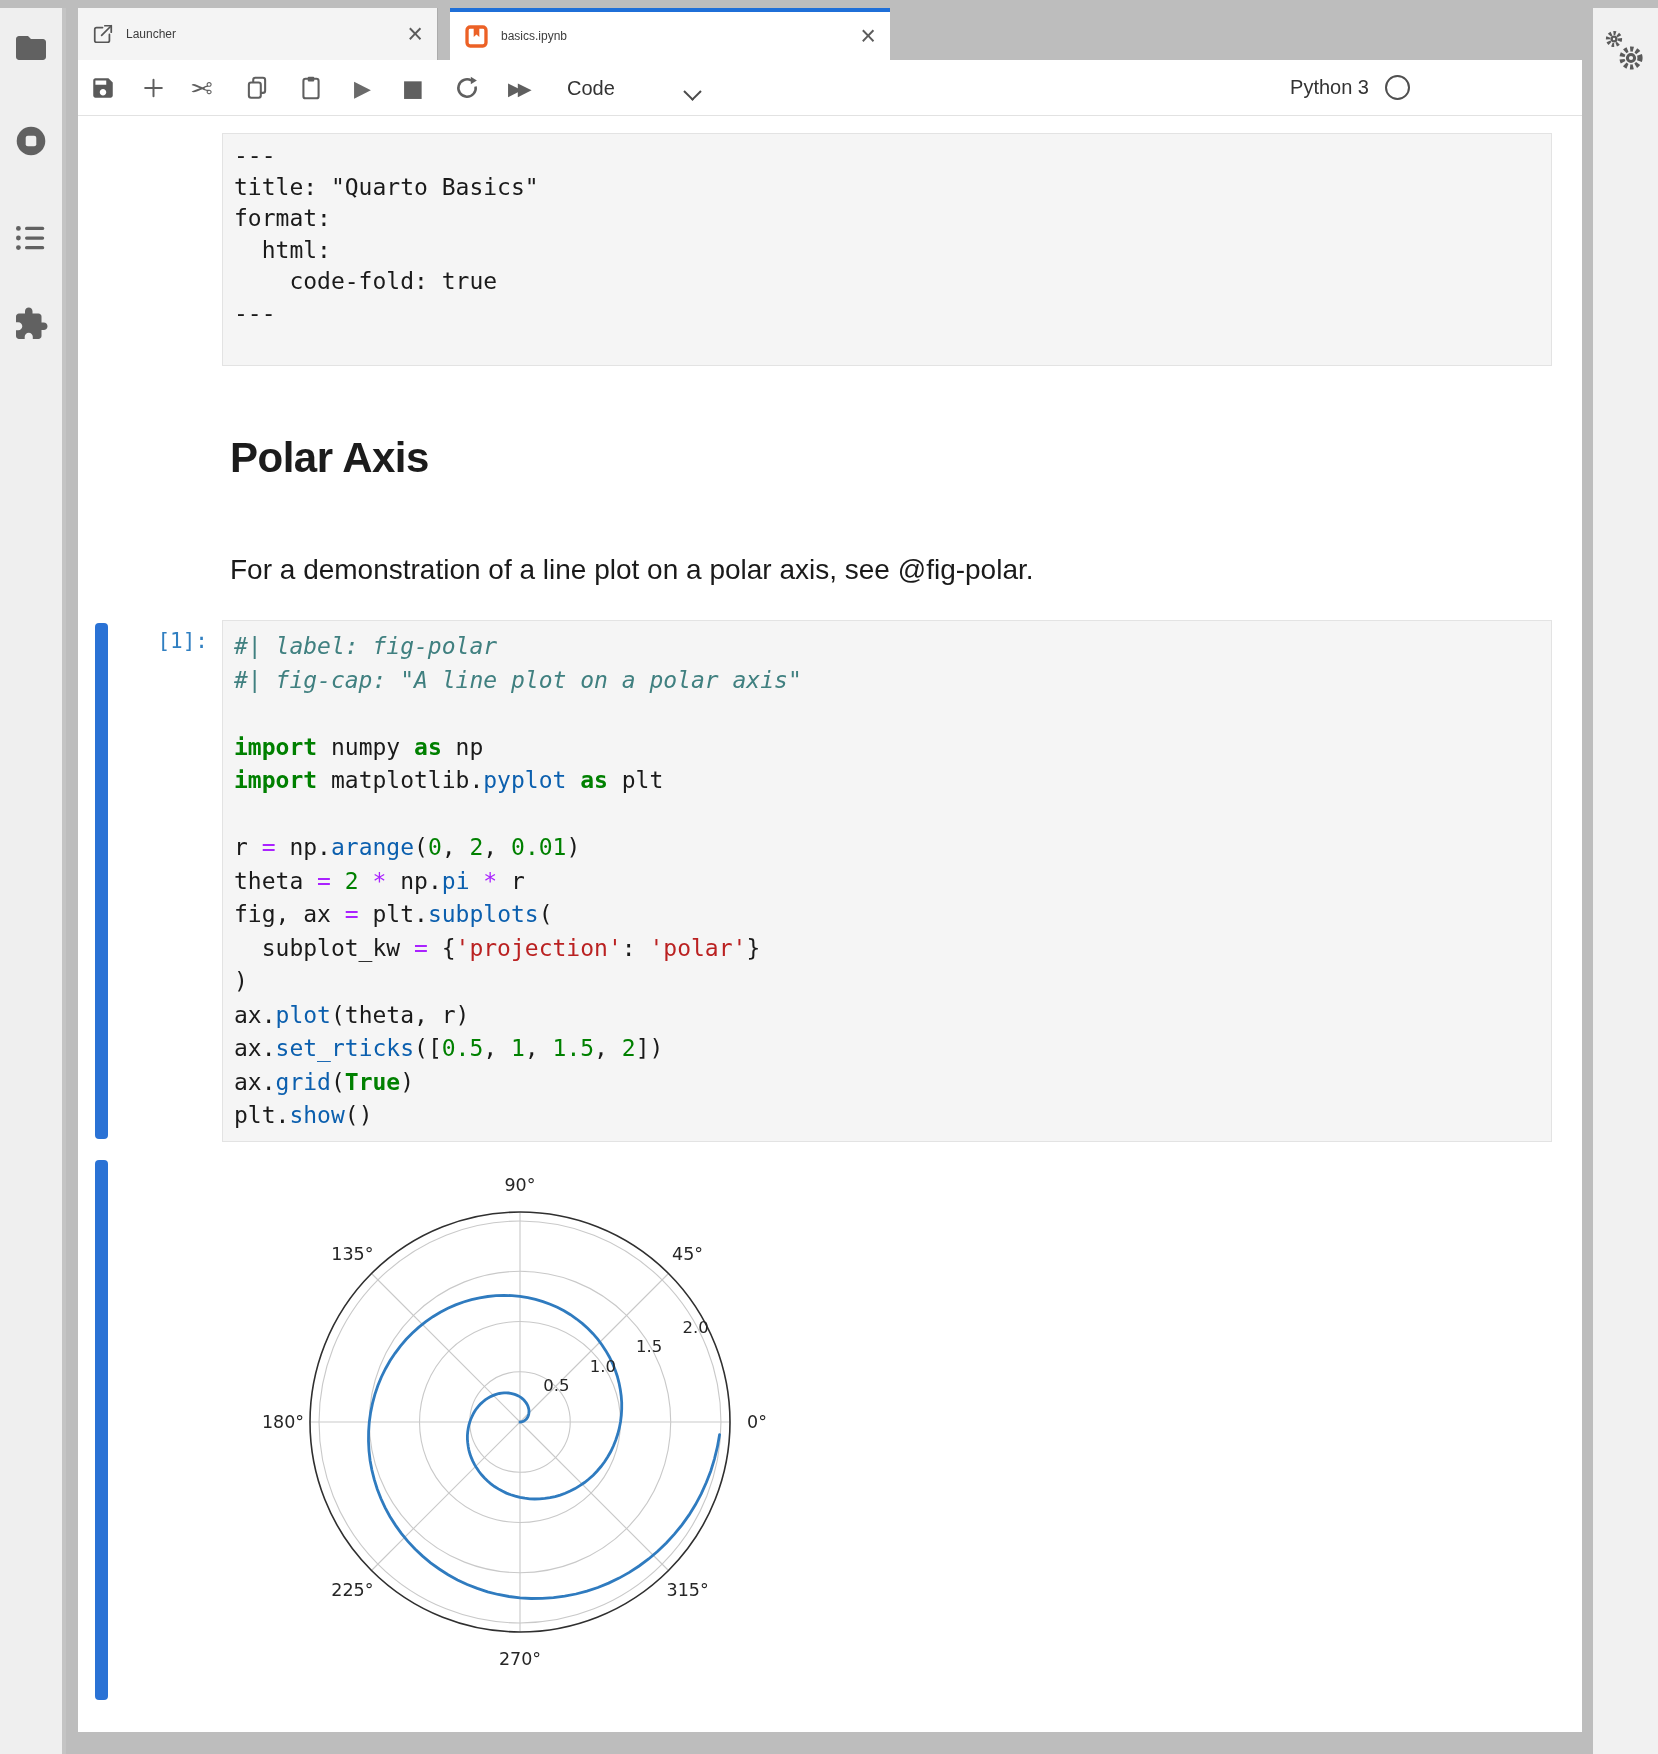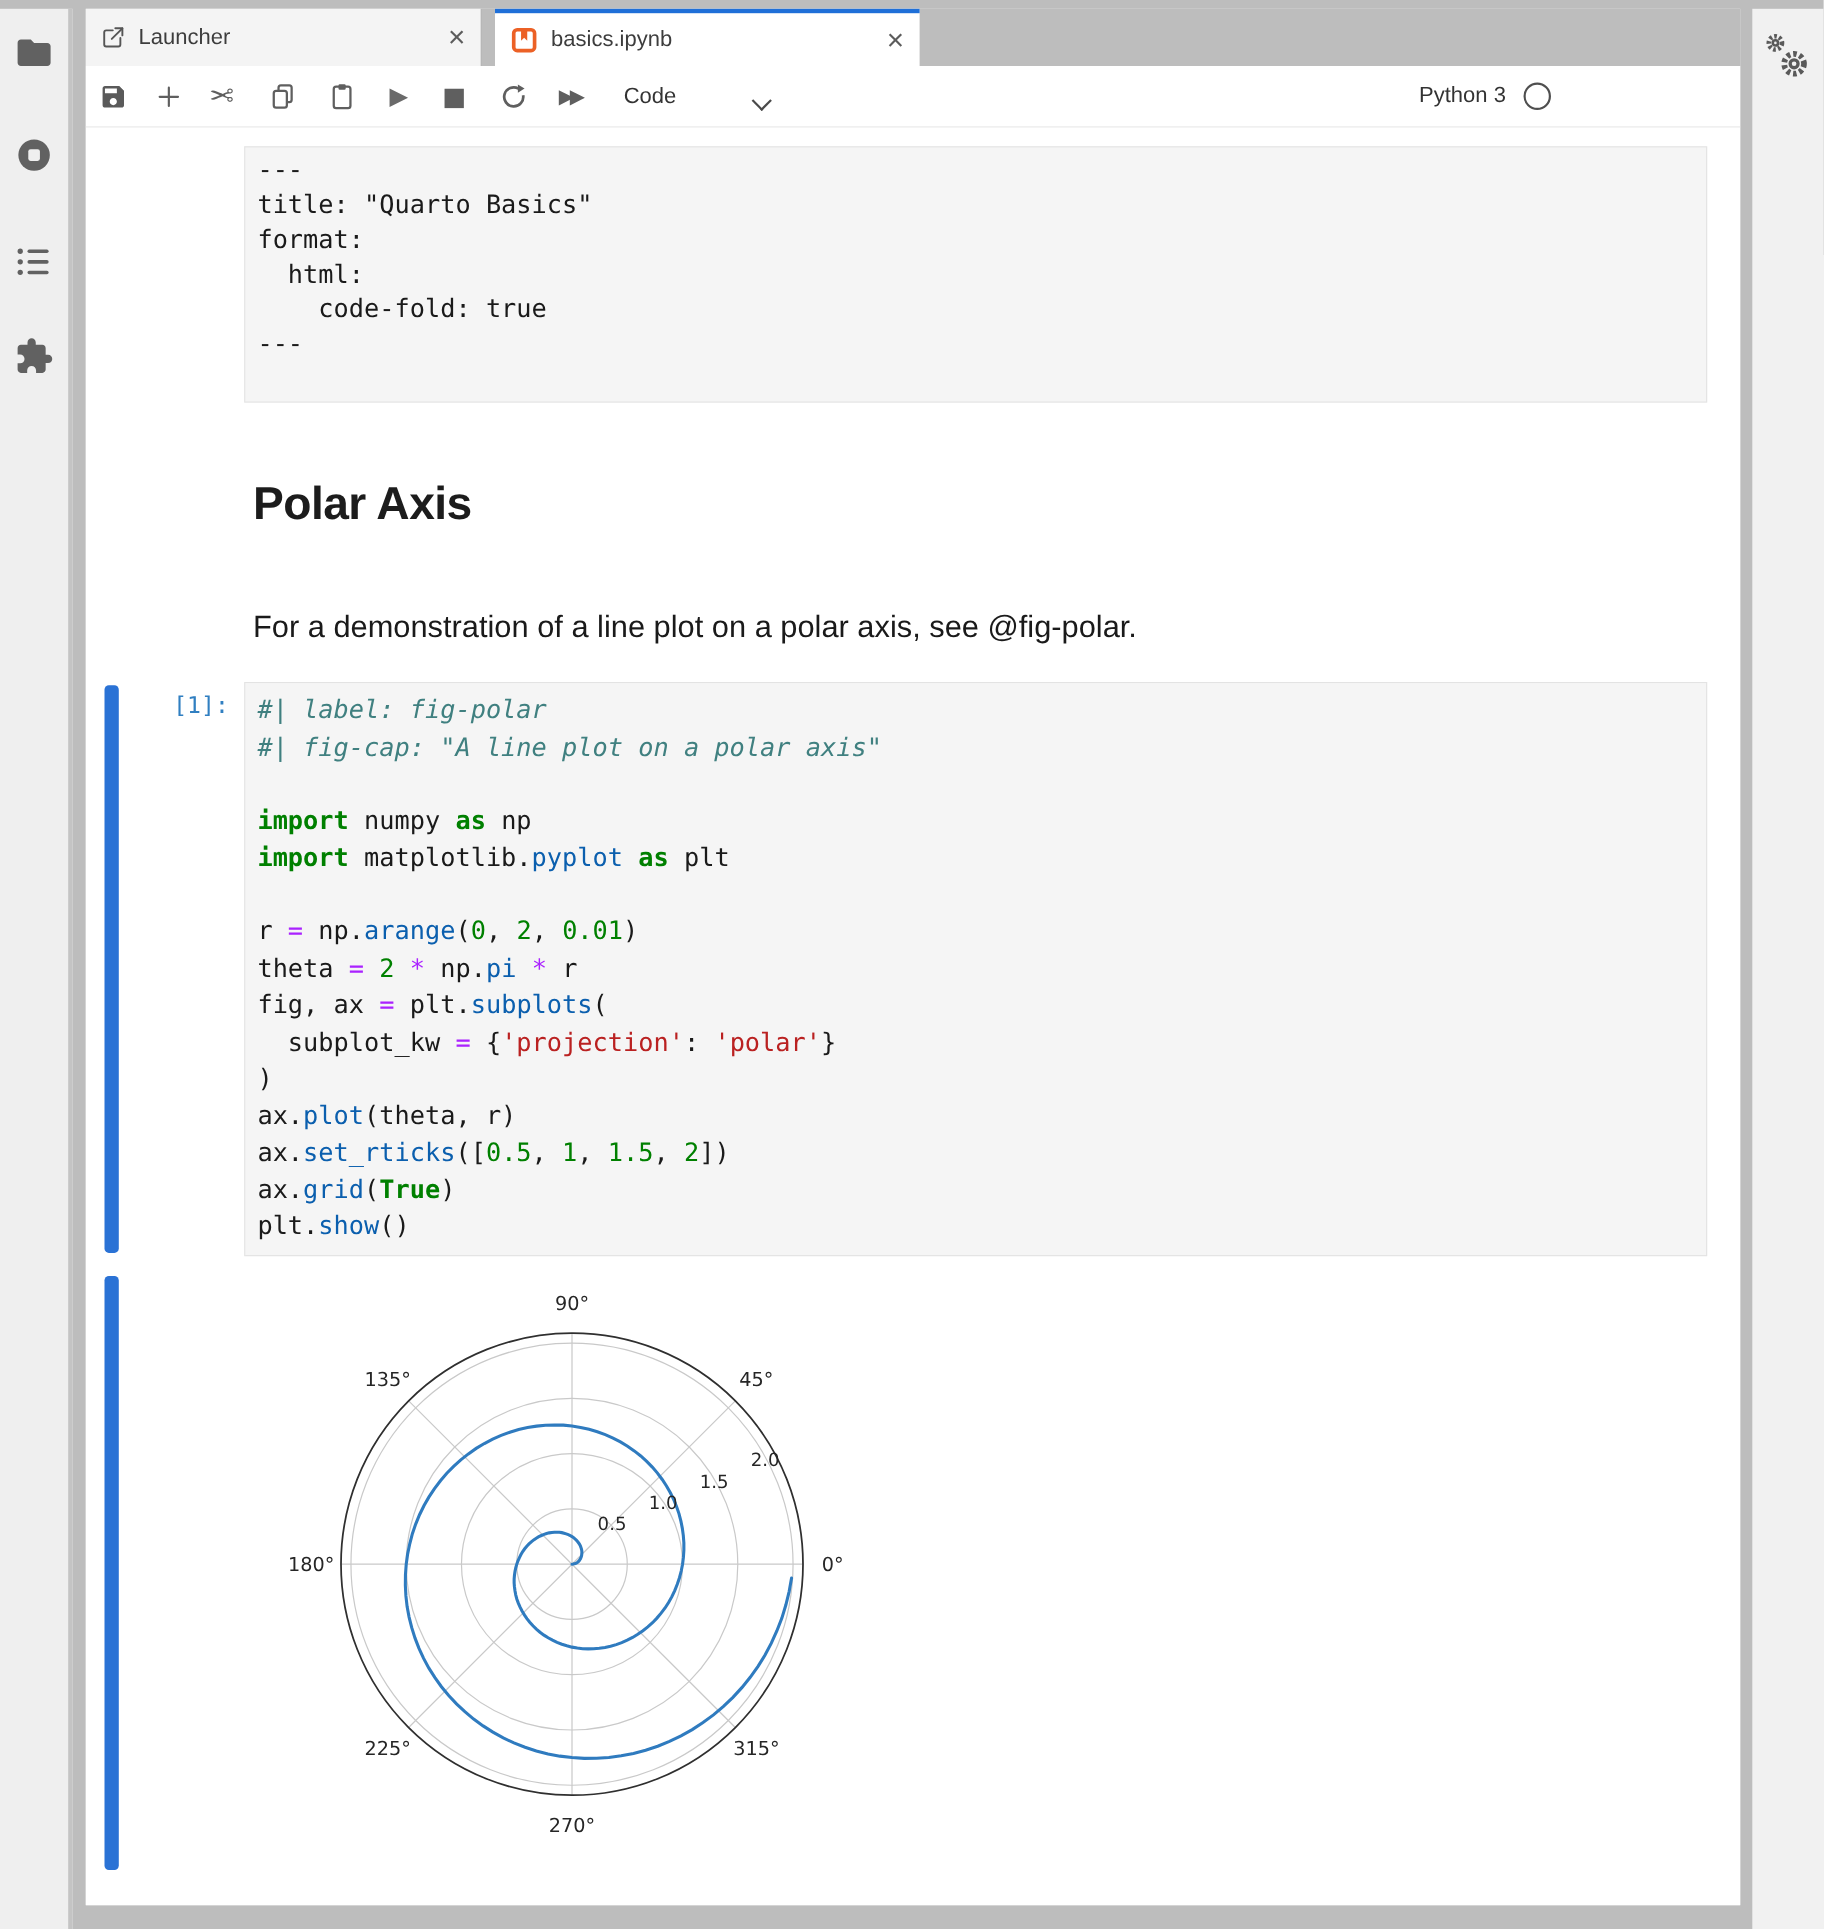--- a/index.html
+++ b/index.html
@@ -9,22 +9,22 @@
   
   .activity-bar{left:0;top:8px;width:62px;height:1746px;background:#efefef;border-right:4px solid #c4c4c4;}
   .act-icon{position:absolute;left:13px;width:36px;height:36px;}
   
   .right-bar{left:1593px;top:8px;width:65px;height:1746px;background:#f1f1f1;}
   
   .main-panel{left:78px;top:8px;width:1504px;height:1724px;background:#ffffff;}
   .tabbar{position:absolute;left:0;top:0;width:100%;height:52px;background:#bdbdbd;}
   .tab{position:absolute;top:0;height:52px;display:flex;align-items:center;box-sizing:border-box;padding:0 14px;}
   .tab-inactive{left:0;width:360px;background:#f4f4f4;border-right:1px solid #ababab;}
-  .tab-active{left:372px;width:386px;background:#ffffff;border-top:4px solid #1f6fd8;}
-  .tab-label{font-size:20px;color:#3d3d3d;margin-left:12px;white-space:nowrap;}
+  .tab-active{left:372px;width:440px;background:#ffffff;border-top:4px solid #1f6fd8;}
+  .tab-label{font-size:12px;color:#3d3d3d;margin-left:12px;white-space:nowrap;}
   .tab-close{margin-left:auto;font-size:27px;color:#5c5c5c;line-height:1;font-weight:400;cursor:default;}
   .toolbar{position:absolute;left:0;top:52px;width:100%;height:55px;background:#fff;border-bottom:1px solid #e2e2e2;}
   .tbi{position:absolute;top:50%;transform:translateY(-50%);color:#5f5f5f;}
   .glyph{font-family:"DejaVu Sans",sans-serif;}
   .flipx{display:inline-block;transform:scaleX(-1);}
   .code-dd-label{font-size:20px;color:#333;}
   .chevron{display:inline-block;width:11px;height:11px;border-right:2.5px solid #4a4a4a;border-bottom:2.5px solid #4a4a4a;transform:rotate(45deg) translate(-2px,-2px);}
   .kernel-group{position:absolute;right:172px;top:0;height:55px;display:flex;align-items:center;gap:16px;}
   .kernel-name{font-size:20px;color:#333;text-align:right;}
   .kernel-circle{width:25px;height:25px;border:2.5px solid #4f4f4f;border-radius:50%;box-sizing:border-box;}

